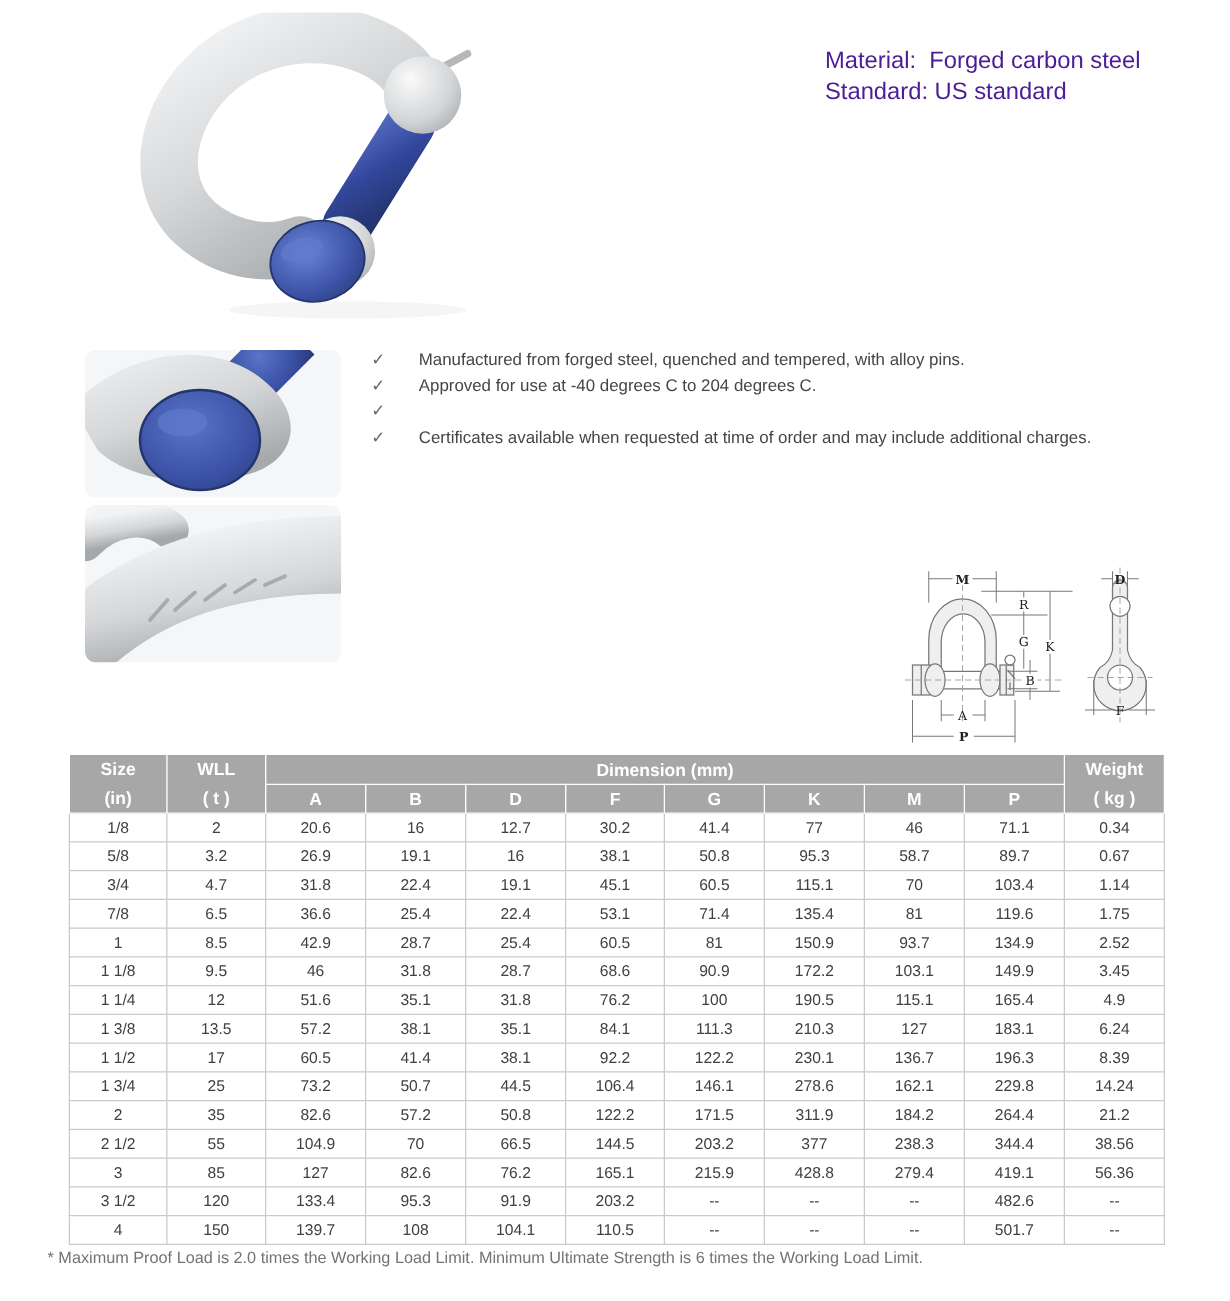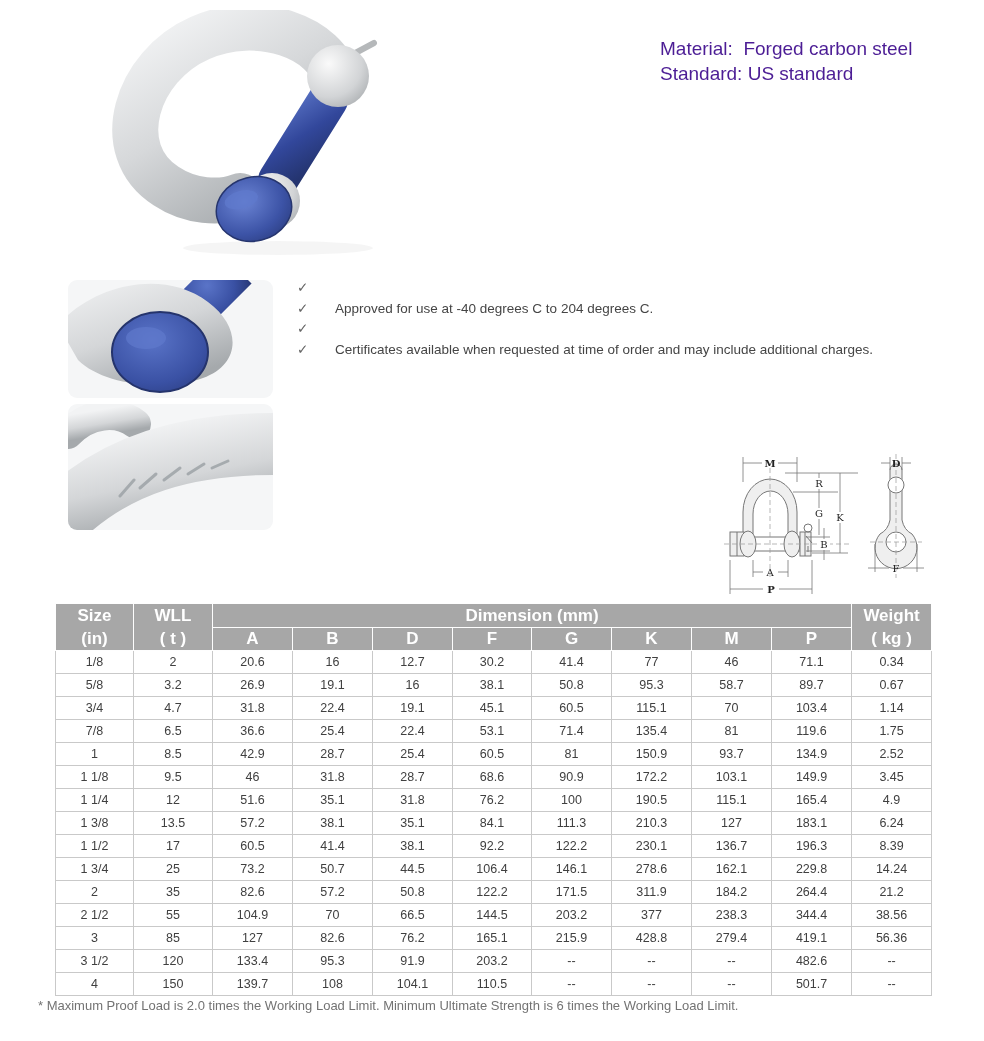--- a/index.html
+++ b/index.html
@@ -18,21 +18,21 @@
   .feature-item{display:flex;align-items:flex-start;margin-bottom:7px;font-size:13.5px;line-height:13.5px;color:#454545;}
   .check-icon{color:#666;font-size:13.5px;width:13px;margin-right:25px;flex:0 0 auto;}
   
   .dimension-diagram{position:absolute;left:700px;top:440px;width:284px;height:170px;}
   .dimension-diagram text{font-family:"DejaVu Serif",serif;font-size:10px;fill:#222;}
   .dimension-diagram text.bold{font-weight:bold;}
   
   .spec-table-wrap{position:absolute;left:55px;top:603px;}
   table.spec{border-collapse:collapse;table-layout:fixed;width:876px;}
   table.spec th{
-    background:#a7a7a7;color:#fff;font-weight:bold;font-size:17px;
+    background:#a7a7a7;color:#fff;font-weight:bold;font-size:14px;
     border:1px solid #fefefe;padding:0;text-align:center;vertical-align:middle;
   }
   table.spec thead tr.r1 th{height:23px;}
   table.spec thead tr.r2 th{height:22px;}
   th.two-line div{height:23px;line-height:23px;}
   table.spec td{
     border:1px solid #c9c9c9;text-align:center;vertical-align:middle;
     font-size:12.5px;color:#404040;height:22px;padding:0;
   }
   .footnote{position:absolute;left:38px;top:998px;font-size:13px;color:#737373;}
@@ -124,20 +124,21 @@
         <line x1="120" y1="70" x2="136" y2="60"></line>
         <line x1="144" y1="64" x2="160" y2="57"></line>
       </g>
     </g>
   </svg>
 </div>
 
 <ul class="features-list">
   <li class="feature-item">
     <span class="check-icon">✓</span>
+    <span>Manufactured from forged steel, quenched and tempered, with alloy pins.</span>
   </li>
   <li class="feature-item">
     <span class="check-icon">✓</span>
     <span>Approved for use at -40 degrees C to 204 degrees C.</span>
   </li>
   <li class="feature-item">
     <span class="check-icon">✓</span>
   </li>
   <li class="feature-item">
     <span class="check-icon">✓</span>

